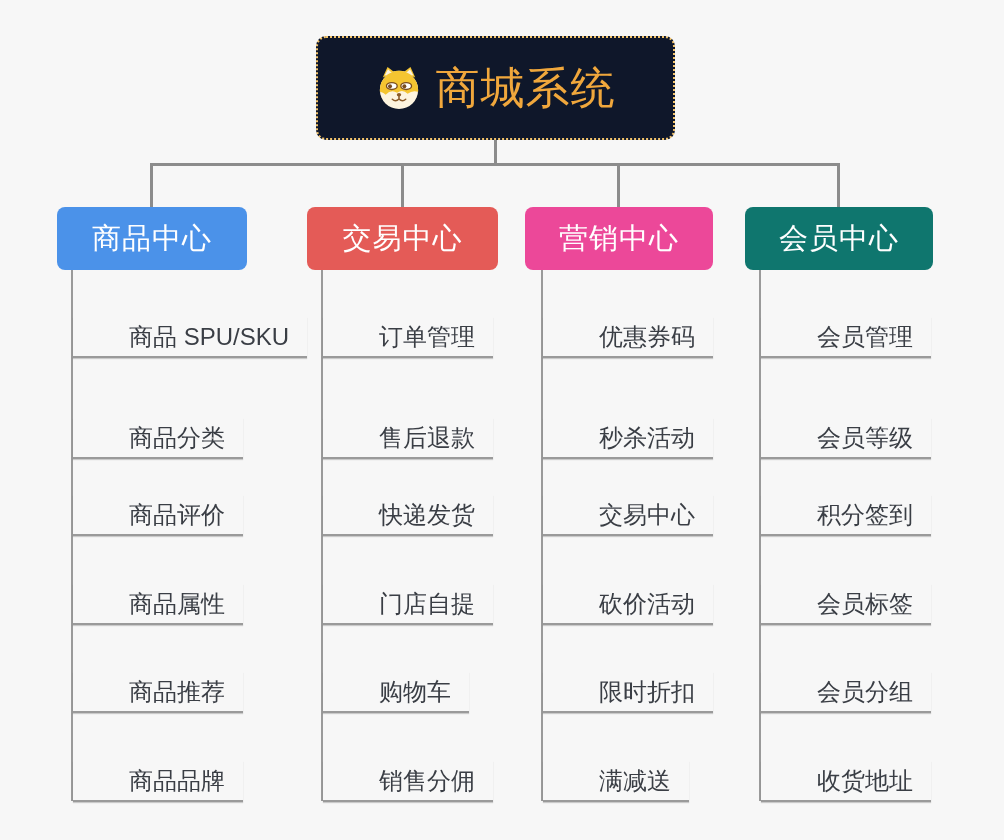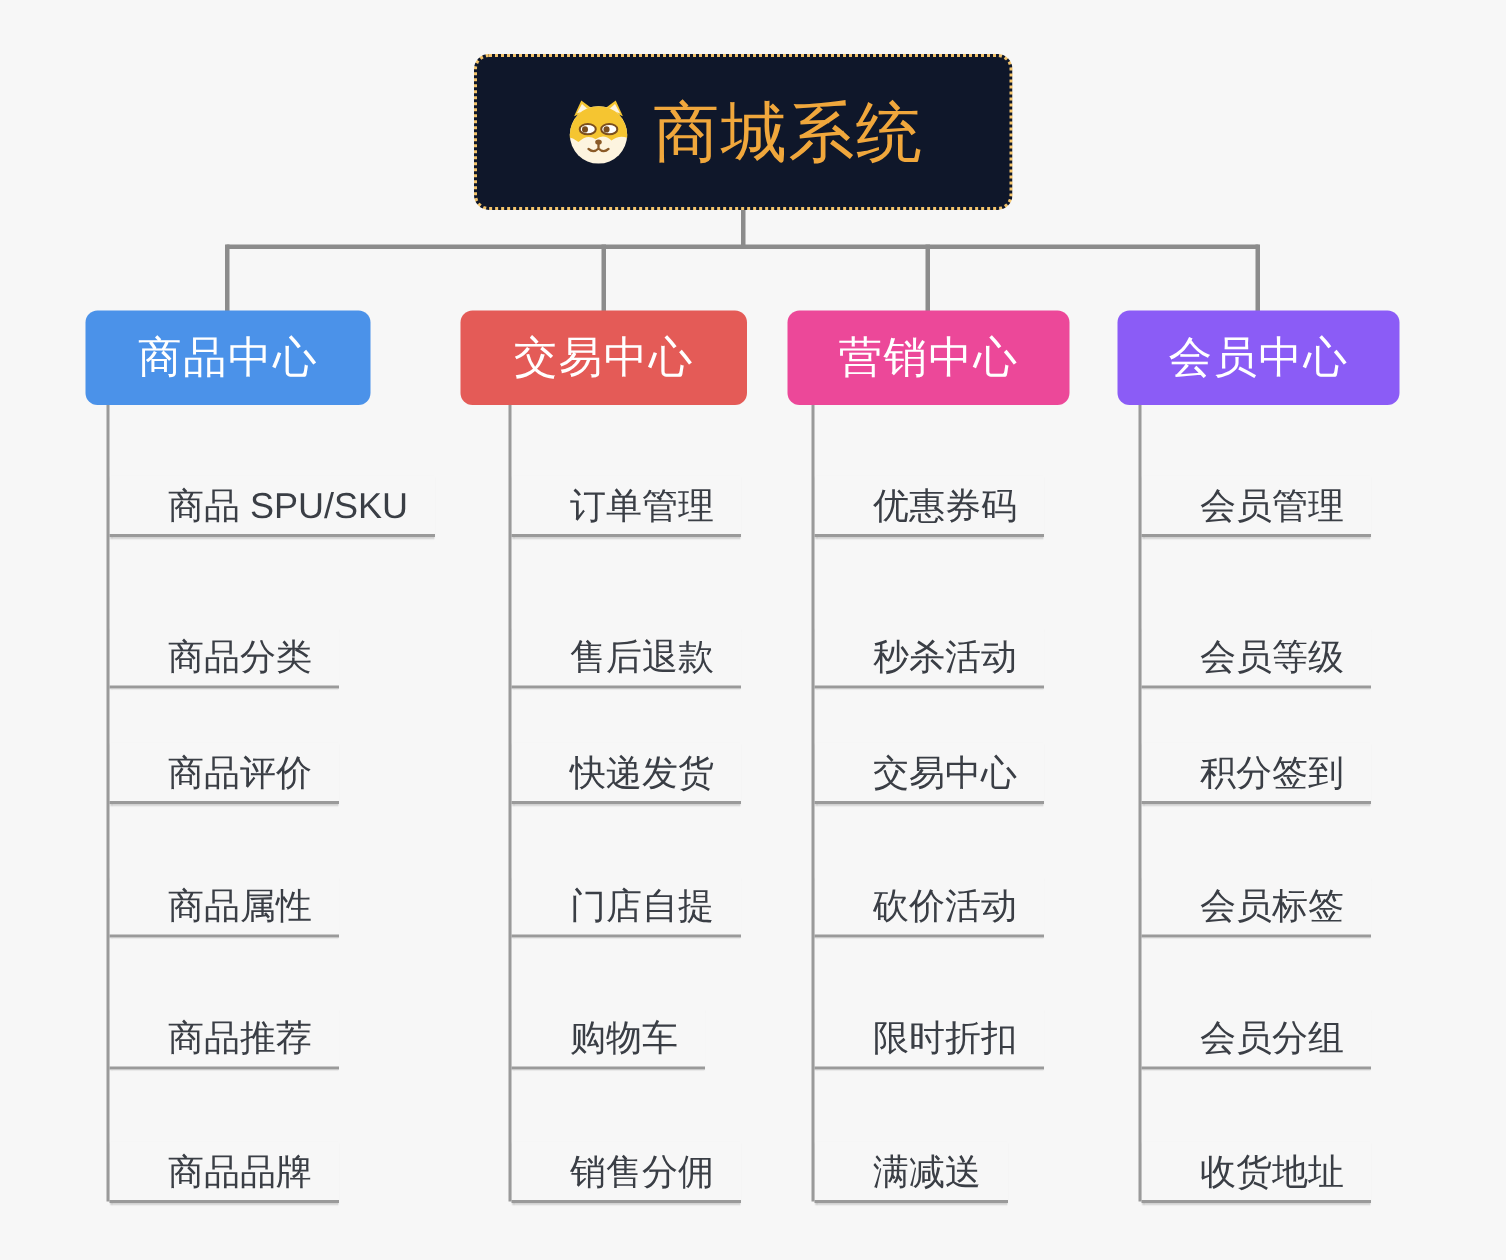--- a/index.html
+++ b/index.html
@@ -45,28 +45,28 @@
   .cat-head.h0{left:57px; width:190px;}
   .cat-head.h1{left:307px;width:191px;}
   .cat-head.h2{left:525px;width:188px;}
   .cat-head.h3{left:745px;width:188px;}
   
   .branch-col{
     position:absolute;top:270px;height:531px;
     border-left:2px solid #9a9a9a;
   }
   .branch-col.c0{left:71px;}
-  .branch-col.c1{left:339px;}
+  .branch-col.c1{left:321px;}
   .branch-col.c2{left:541px;}
   .branch-col.c3{left:759px;}
   .leaf{
     position:absolute;left:0;
     height:36px;box-sizing:content-box;
     display:flex;align-items:flex-end;
-    padding:0 18px 3px 39px;
+    padding:0 18px 3px 56px;
     border-bottom:2px solid #9a9a9a;
     box-shadow:0 1px 1px rgba(0,0,0,0.18);
     font-size:24px;color:#3a3e45;
     white-space:nowrap;width:max-content;
     cursor:default;
   }
   .leaf.l0{top:47px;}  .leaf.l1{top:136px;margin-top:12px;} .leaf.l2{top:225px;}
   .leaf.l3{top:314px;} .leaf.l4{top:402px;} .leaf.l5{top:491px;}
 </style>
 </head>
@@ -101,21 +101,21 @@
 
   <div class="cat-head h0" style="background: rgb(75, 146, 233);">
     <span>商品中心</span>
   </div>
   <div class="cat-head h1" style="background: rgb(228, 91, 87);">
     <span>交易中心</span>
   </div>
   <div class="cat-head h2" style="background: #ec4899;">
     <span>营销中心</span>
   </div>
-  <div class="cat-head h3" style="background: #8b5cf6;">
+  <div class="cat-head h3" style="background: #0f766e;">
     <span>会员中心</span>
   </div>
 
   <div class="branch-col c0">
     <div class="leaf l0">商品 SPU/SKU</div>
     <div class="leaf l1">商品分类</div>
     <div class="leaf l2">商品评价</div>
     <div class="leaf l3">商品属性</div>
     <div class="leaf l4">商品推荐</div>
     <div class="leaf l5">商品品牌</div>

